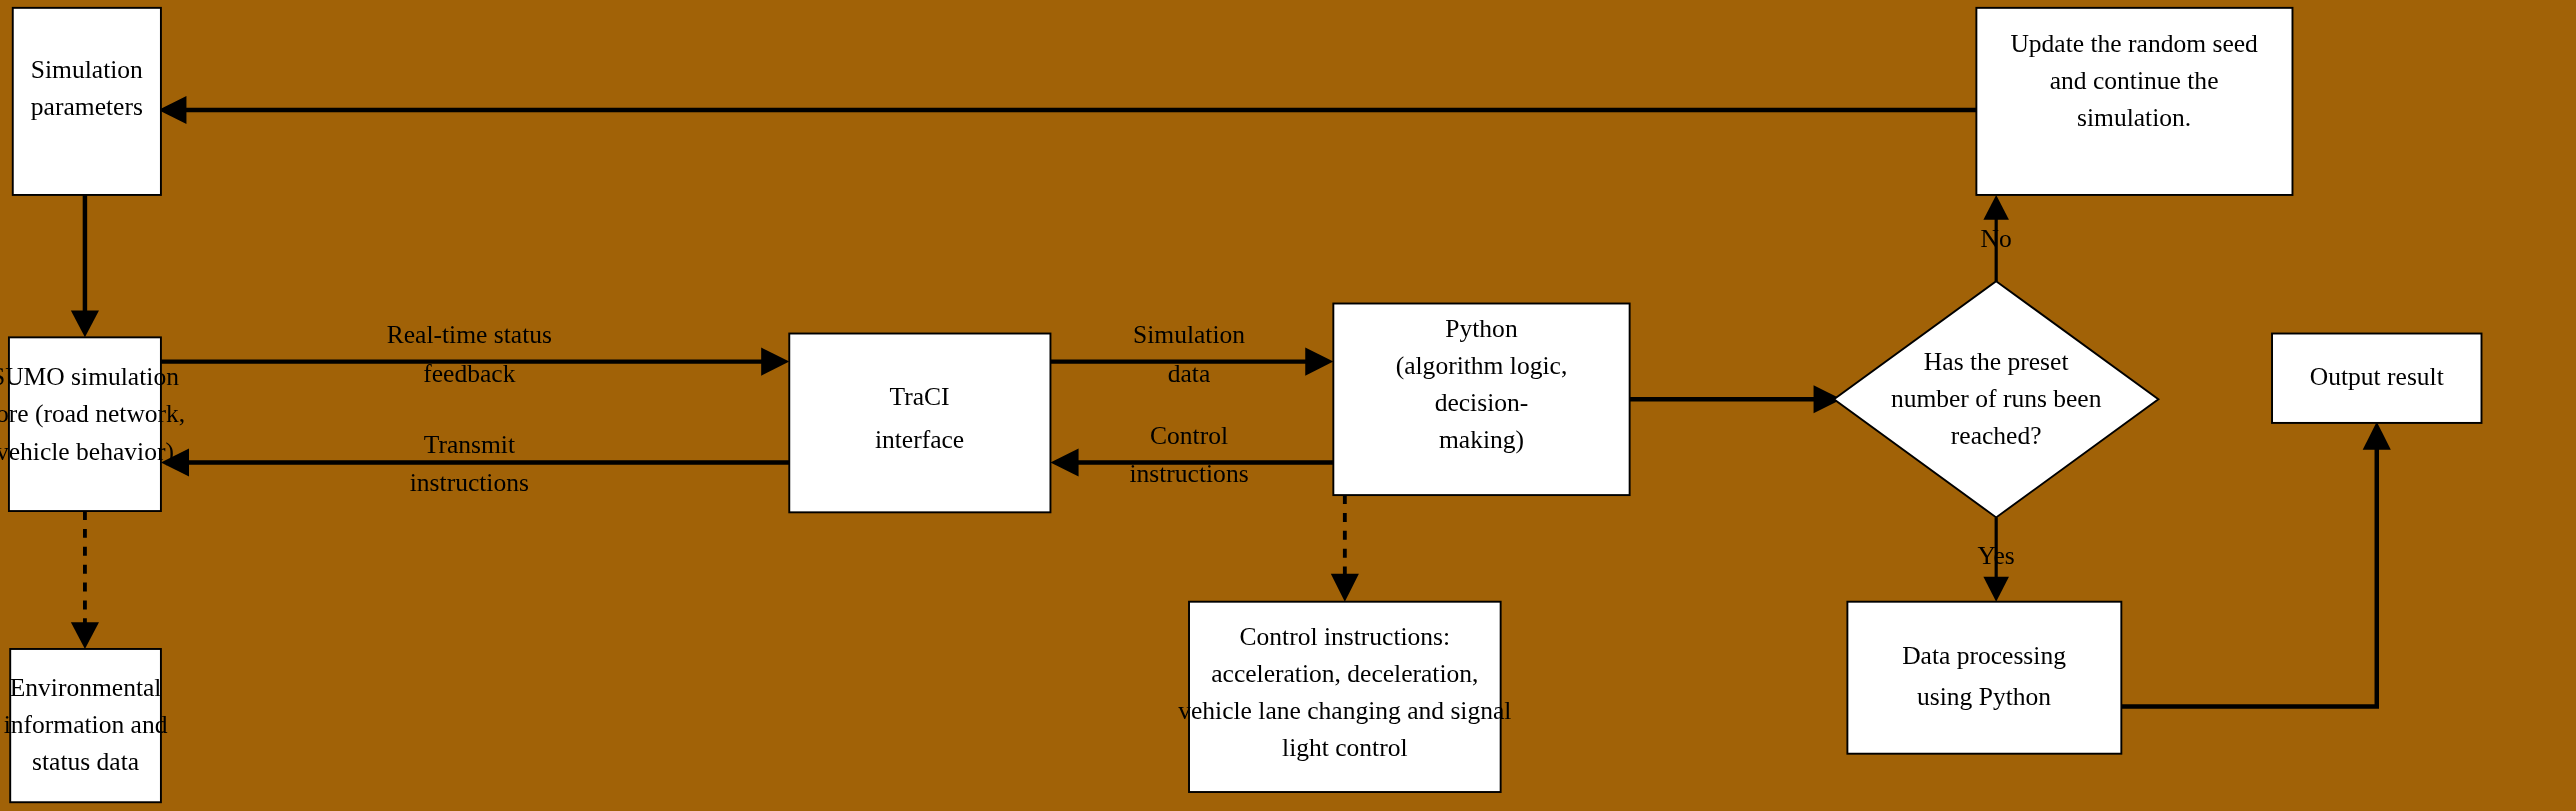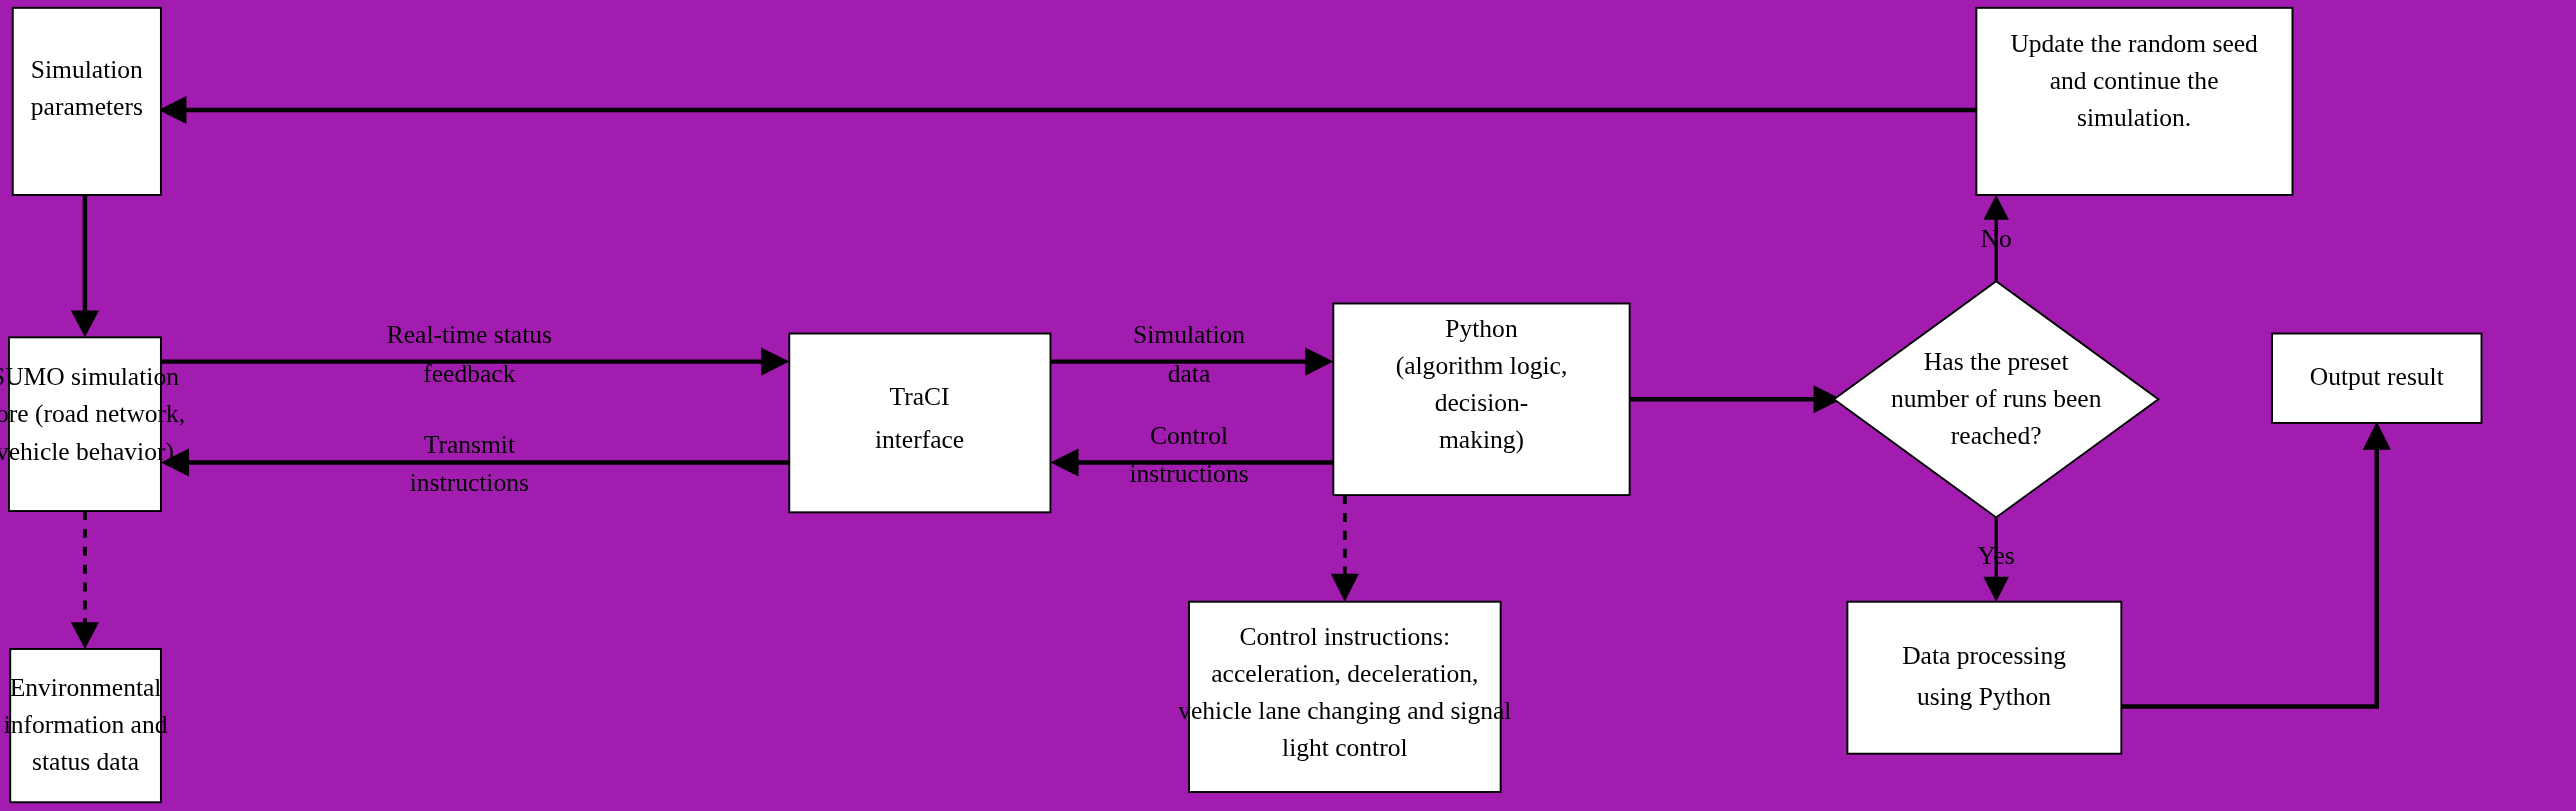--- a/index.html
+++ b/index.html
@@ -11,21 +11,21 @@
   body {
     width: 2576px;
     height: 812px;
     overflow: hidden;
     font-family: "Liberation Serif", "DejaVu Serif", serif;
   }
   #flow-root {
     position: relative;
     width: 2576px;
     height: 812px;
-    background: #a21caf;
+    background: #a16207;
   }
   svg#flow-canvas {
     position: absolute;
     top: 0;
     left: 0;
     width: 2576px;
     height: 812px;
   }
   .node-box {
     fill: #ffffff;

